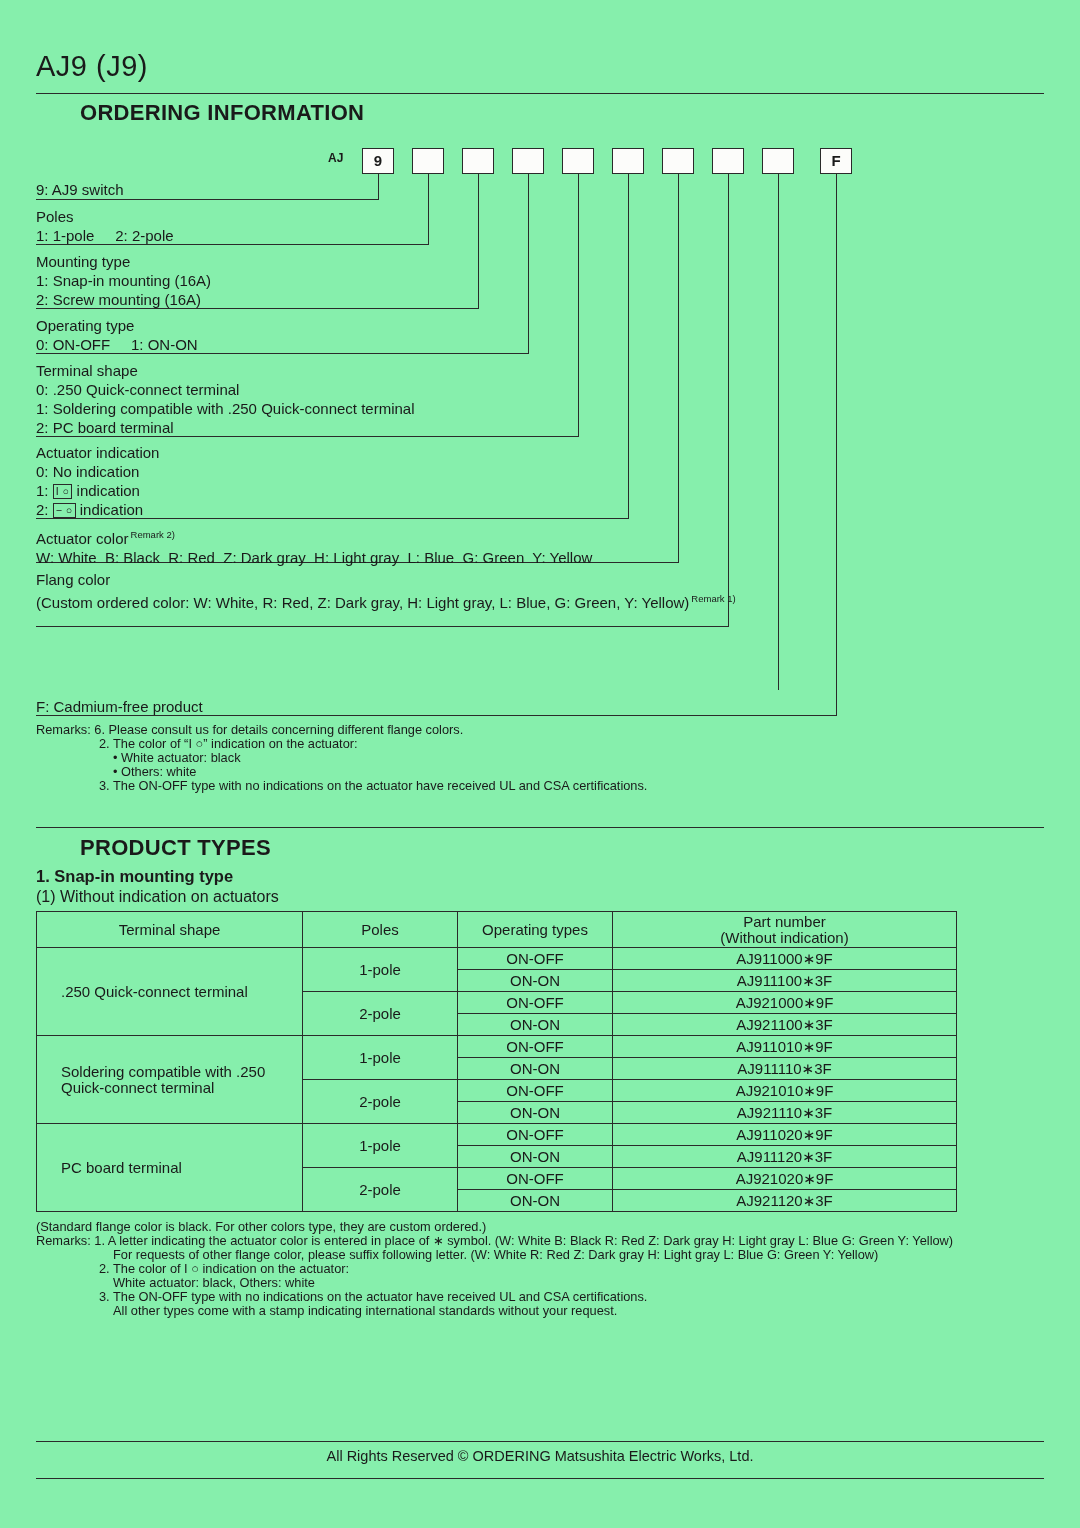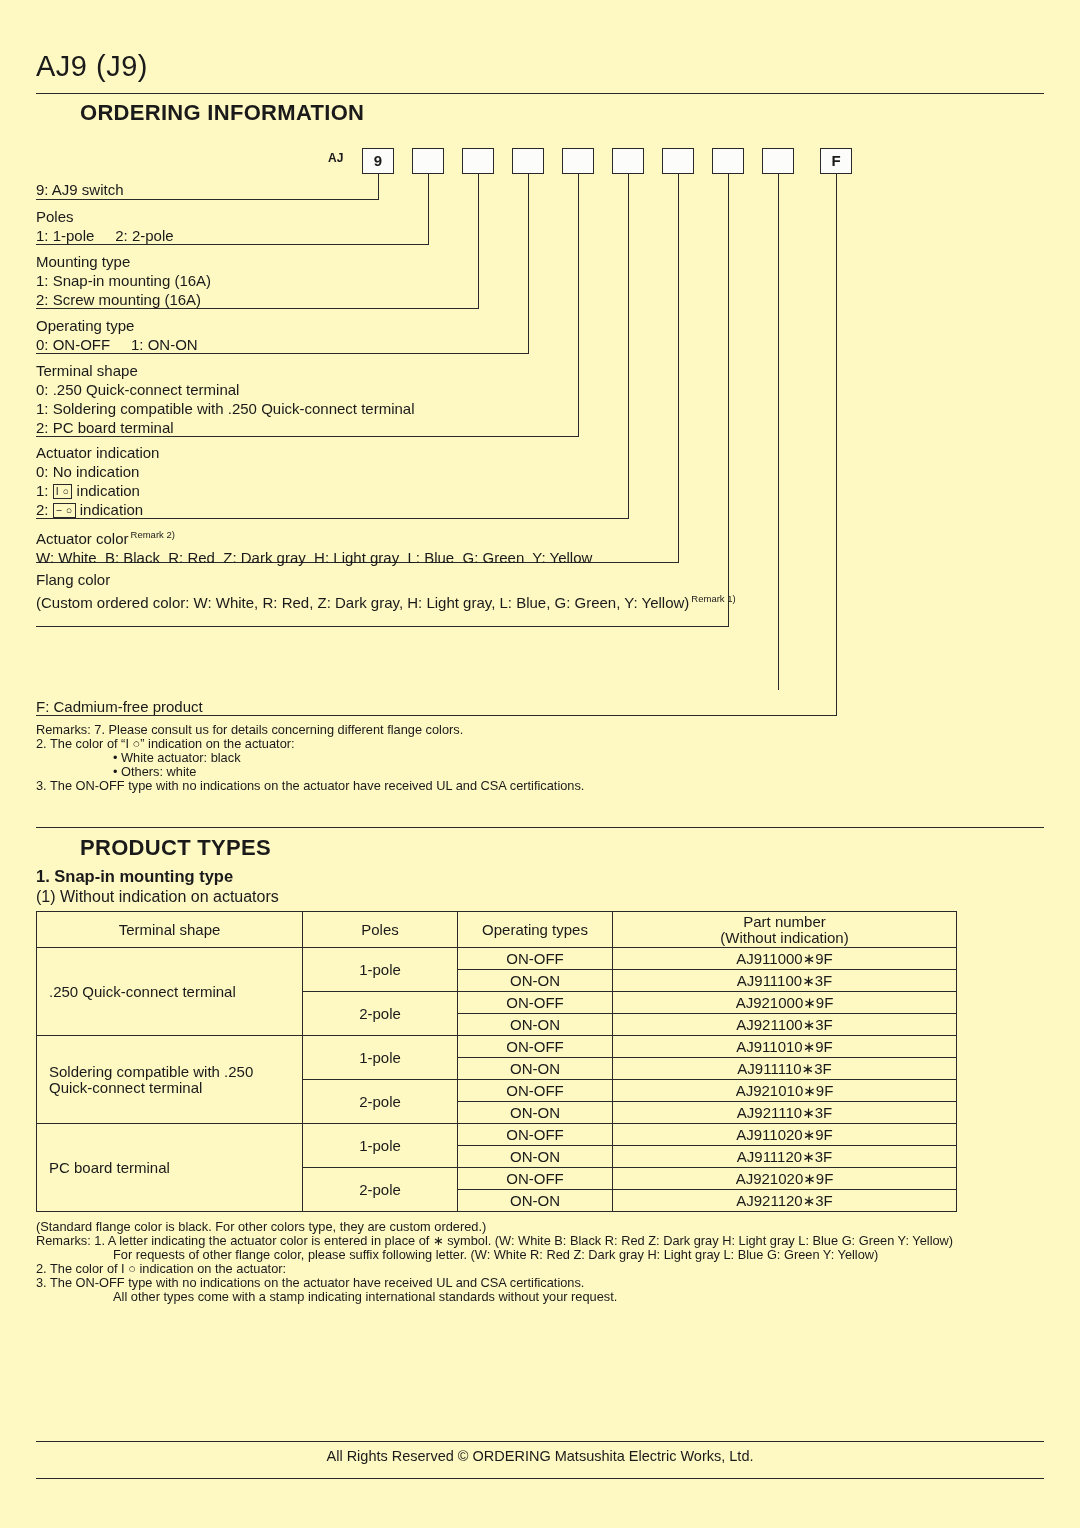--- a/index.html
+++ b/index.html
@@ -1,45 +1,45 @@
 <!DOCTYPE html>
 <html><head>
 <meta charset="utf-8">
 <style>
   * { box-sizing: border-box; margin: 0; padding: 0; }
   body { font-family: "Liberation Sans", "DejaVu Sans", sans-serif; color: #1a1a1a; background: #fcfcfa; }
-  .page { position: relative; width: 1080px; height: 1528px; background: #fef9c3; overflow: hidden; }
+  .page { position: relative; width: 1080px; height: 1528px; background: #86efac; overflow: hidden; }
 
   .doc-title { position: absolute; left: 36px; top: 50px; font-size: 29px; letter-spacing: .5px; }
   .rule { position: absolute; left: 36px; width: 1008px; border-top: 1.5px solid #2a2a2a; }
   .h2 { position: absolute; left: 36px; font-size: 22px; font-weight: bold; letter-spacing: .3px; margin-left: 44px; }
   .h3 { position: absolute; left: 36px; font-size: 16.5px; font-weight: bold; }
   .variant { position: absolute; left: 36px; font-size: 16px; }
 
   .diagram { position: absolute; left: 36px; top: 146px; width: 1008px; height: 580px; }
   .pn-prefix { position: absolute; left: 292px; top: 5px; font-size: 12px; font-weight: bold; }
   .pn-box { position: absolute; top: 2px; width: 32px; height: 26px; border: 1.5px solid #2a2a2a;
             text-align: center; line-height: 23px; font-size: 15px; font-weight: bold; background: #fcfcfa; }
   .vl { position: absolute; top: 28px; width: 1px; background: #2a2a2a; }
   .osec { position: absolute; left: 0; border-bottom: 1px solid #2a2a2a; font-size: 15px; }
   .ln { line-height: 19px; white-space: pre; }
   .ind { display: inline-block; border: 1px solid #2a2a2a; font-size: 10.5px; line-height: 13px;
          padding: 0 2px; letter-spacing: .5px; vertical-align: 1px; }
   sup { font-size: 9.5px; margin-left: 2px; }
 
   .rblock { position: absolute; left: 36px; font-size: 12.8px; line-height: 14px; }
   .rline { white-space: pre; }
-  .ri1 { }
+  .ri1 { margin-left: 63px; }
   .ri2 { margin-left: 77px; }
 
   table.ptable { position: absolute; left: 36px; top: 911px; width: 920px; border-collapse: collapse; table-layout: fixed; }
   .ptable th, .ptable td { border: 1px solid #2a2a2a; font-weight: normal; font-size: 15px; text-align: center; padding: 0 4px; }
   .ptable thead th { height: 36px; line-height: 16px; }
   .ptable tbody td { height: 22px; line-height: 16px; }
-  td.cell-terminal { text-align: left; padding-left: 12px; line-height: 17px; }
+  td.cell-terminal { text-align: left; padding-left: 24px; line-height: 17px; }
 
   .footer-text { position: absolute; left: 36px; width: 1008px; text-align: center; font-size: 14.5px; }
 </style>
 </head>
 <body>
 
 <div class="page">
 
   <div class="doc-title">AJ9 (J9)</div>
   <div class="rule" style="top:93px"></div>
@@ -115,21 +115,21 @@
       <div class="ln"><span>(Custom ordered color: W: White, R: Red, Z: Dark gray, H: Light gray, L: Blue, G: Green, Y: Yellow)</span><sup>Remark 1)</sup></div>
     </div>
 
 
     <div class="osec" style="top:551px;height:19px;width:801px">
       <div class="ln">F: Cadmium-free product</div>
     </div>
   </div>
 
   <div class="rblock" style="top:723px">
-    <div class="rline"><span>Remarks:</span> <span>7. Please consult us for details concerning different flange colors.</span></div>
+    <div class="rline"><span>Remarks:</span> <span>6. Please consult us for details concerning different flange colors.</span></div>
     <div class="rline ri1">2. The color of “I ○” indication on the actuator:</div>
     <div class="rline ri2">• White actuator: black</div>
     <div class="rline ri2">• Others: white</div>
     <div class="rline ri1">3. The ON-OFF type with no indications on the actuator have received UL and CSA certifications.</div>
   </div>
 
   <div class="rule" style="top:827px"></div>
 
   <div class="h2" style="top:835px">PRODUCT TYPES</div>
   <div class="h3" style="top:867px">1. Snap-in mounting type</div>
@@ -214,20 +214,21 @@
         <td>AJ921120∗3F</td>
       </tr>
     </tbody>
   </table>
 
   <div class="rblock" style="top:1220px">
     <div class="rline">(Standard flange color is black. For other colors type, they are custom ordered.)</div>
     <div class="rline"><span>Remarks:</span> <span>1. A letter indicating the actuator color is entered in place of ∗ symbol. (W: White B: Black R: Red Z: Dark gray H: Light gray L: Blue G: Green Y: Yellow)</span></div>
     <div class="rline ri2">For requests of other flange color, please suffix following letter. (W: White R: Red Z: Dark gray H: Light gray L: Blue G: Green Y: Yellow)</div>
     <div class="rline ri1">2. The color of I ○ indication on the actuator:</div>
+    <div class="rline ri2">White actuator: black, Others: white</div>
     <div class="rline ri1">3. The ON-OFF type with no indications on the actuator have received UL and CSA certifications.</div>
     <div class="rline ri2">All other types come with a stamp indicating international standards without your request.</div>
   </div>
 
   <div class="rule" style="top:1441px"></div>
   <div class="footer-text" style="top:1448px">All Rights Reserved © ORDERING Matsushita Electric Works, Ltd.</div>
   <div class="rule" style="top:1478px"></div>
 
 </div>
 

